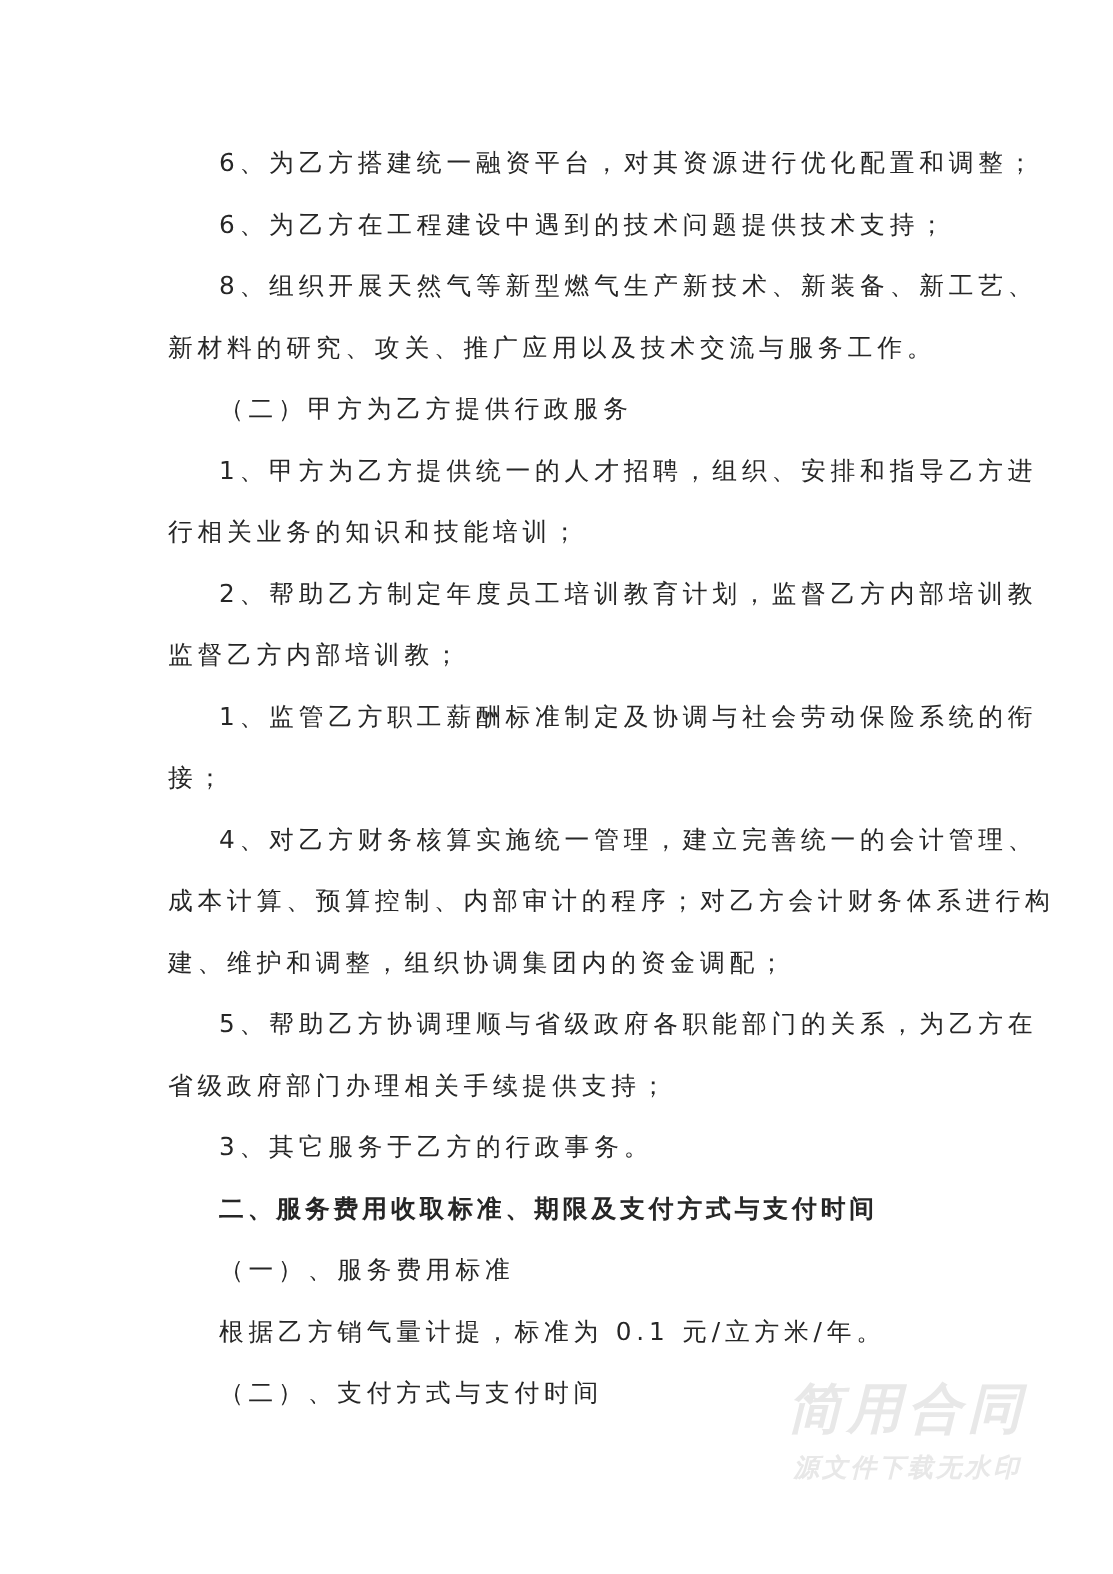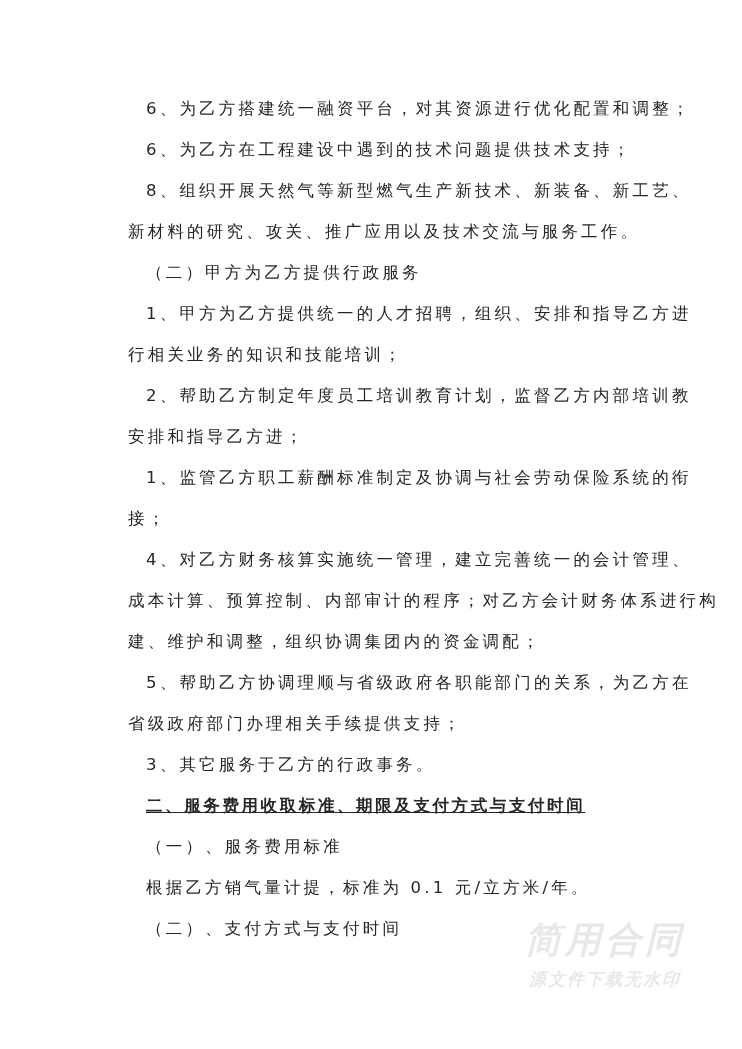--- a/index.html
+++ b/index.html
@@ -12,29 +12,29 @@
       color: #262626;
     }
     .page {
       position: absolute;
       left: 112px;
       top: 96px;
       width: 530px;
     }
     .line {
       position: absolute;
-      left: 16px;
+      left: 0;
       height: 26px;
       line-height: 26px;
       font-size: 16.5px;
       letter-spacing: 3.2px;
       white-space: nowrap;
     }
     .indent { left: 34px; }
-    .bold { font-weight: bold; letter-spacing: 2.6px; text-decoration: underline; }
+    .bold { font-weight: bold; letter-spacing: 2.6px; }
     .watermark {
       position: absolute;
       left: 510px;
       top: 918px;
       width: 190px;
       text-align: center;
       color: #e8e8e8;
       font-style: italic;
       font-weight: bold;
       font-family: "DejaVu Sans", sans-serif;
@@ -47,21 +47,21 @@
 
 <div class="page">
   <div class="line indent" style="top:0px">6、为乙方搭建统一融资平台，对其资源进行优化配置和调整；</div>
   <div class="line indent" style="top:41px">6、为乙方在工程建设中遇到的技术问题提供技术支持；</div>
   <div class="line indent" style="top:82px">8、组织开展天然气等新型燃气生产新技术、新装备、新工艺、</div>
   <div class="line" style="top:123px">新材料的研究、攻关、推广应用以及技术交流与服务工作。</div>
   <div class="line indent" style="top:164px">（二）甲方为乙方提供行政服务</div>
   <div class="line indent" style="top:205px">1、甲方为乙方提供统一的人才招聘，组织、安排和指导乙方进</div>
   <div class="line" style="top:246px">行相关业务的知识和技能培训；</div>
   <div class="line indent" style="top:287px">2、帮助乙方制定年度员工培训教育计划，监督乙方内部培训教</div>
-  <div class="line" style="top:328px">安排和指导乙方进；</div>
+  <div class="line" style="top:328px">监督乙方内部培训教；</div>
   <div class="line indent" style="top:369px">1、监管乙方职工薪酬标准制定及协调与社会劳动保险系统的衔</div>
   <div class="line" style="top:410px">接；</div>
   <div class="line indent" style="top:451px">4、对乙方财务核算实施统一管理，建立完善统一的会计管理、</div>
   <div class="line" style="top:492px">成本计算、预算控制、内部审计的程序；对乙方会计财务体系进行构</div>
   <div class="line" style="top:533px">建、维护和调整，组织协调集团内的资金调配；</div>
   <div class="line indent" style="top:574px">5、帮助乙方协调理顺与省级政府各职能部门的关系，为乙方在</div>
   <div class="line" style="top:615px">省级政府部门办理相关手续提供支持；</div>
   <div class="line indent" style="top:656px">3、其它服务于乙方的行政事务。</div>
   <div class="line indent bold" style="top:697px">二、服务费用收取标准、期限及支付方式与支付时间</div>
   <div class="line indent" style="top:738px">（一）、服务费用标准</div>

